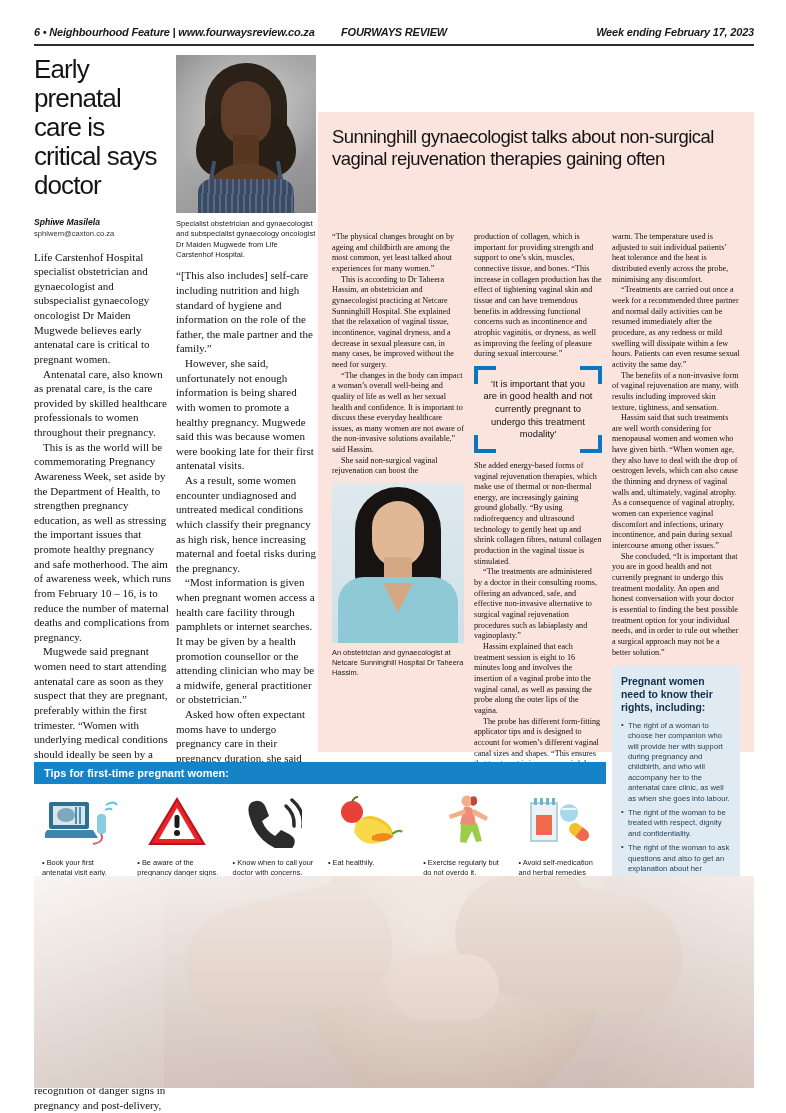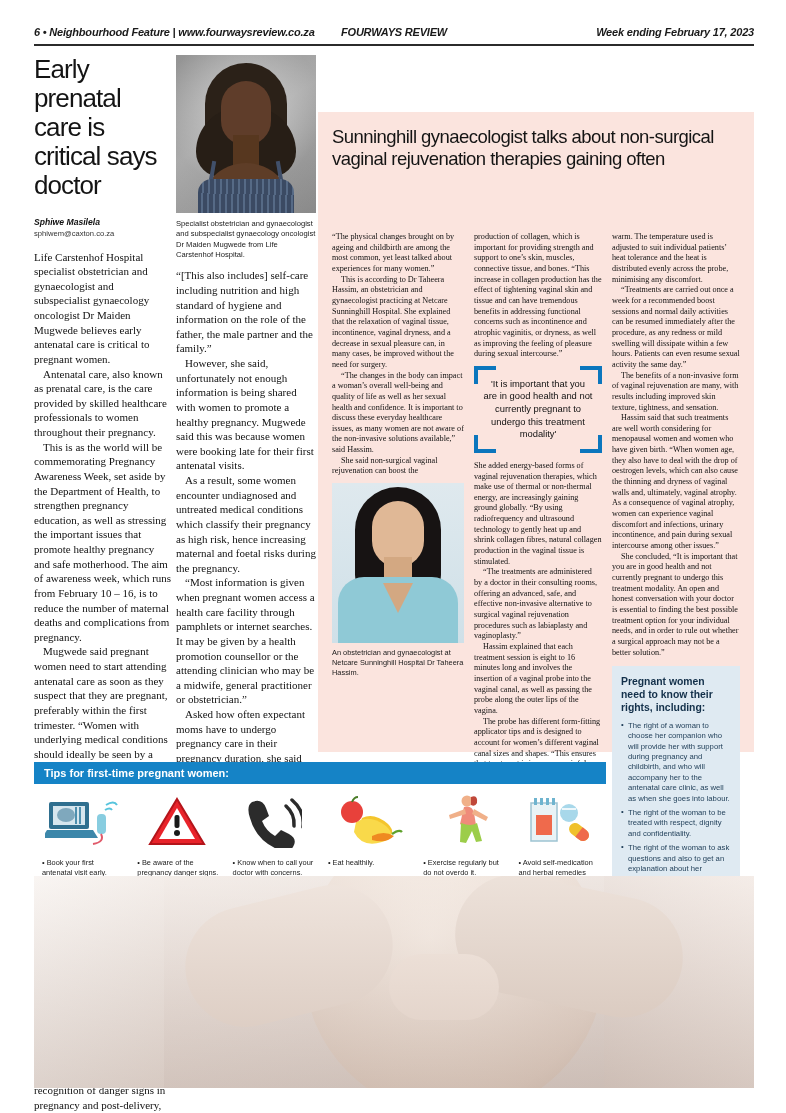--- a/index.html
+++ b/index.html
@@ -272,21 +272,21 @@
             <p>She added energy-based forms of vaginal rejuvenation therapies, which make use of thermal or non-thermal energy, are increasingly gaining ground globally. “By using radiofrequency and ultrasound technology to gently heat up and shrink collagen fibres, natural collagen production in the vaginal tissue is stimulated.</p>
             <p>“The treatments are administered by a doctor in their consulting rooms, offering an advanced, safe, and effective non-invasive alternative to surgical vaginal rejuvenation procedures such as labiaplasty and vaginoplasty.”</p>
             <p>Hassim explained that each treatment session is eight to 16 minutes long and involves the insertion of a vaginal probe into the vaginal canal, as well as passing the probe along the outer lips of the vagina.</p>
             <p>The probe has different form-fitting applicator tips and is designed to account for women’s different vaginal canal sizes and shapes. “This ensures that treatment is in no way painful, although the probe may feel</p>
           </div>
       </div>
 
       <div class="pcol">
         <div class="body-text" id="f-c3">
             <p>warm. The temperature used is adjusted to suit individual patients’ heat tolerance and the heat is distributed evenly across the probe, minimising any discomfort.</p>
-            <p>“Treatments are carried out once a week for a recommended boost sessions and normal daily activities can be resumed immediately after the procedure, as any redness or mild swelling will dissipate within a few hours. Patients can even resume sexual activity the same day.”</p>
+            <p>“Treatments are carried out once a week for a recommended three partner and normal daily activities can be resumed immediately after the procedure, as any redness or mild swelling will dissipate within a few hours. Patients can even resume sexual activity the same day.”</p>
             <p>The benefits of a non-invasive form of vaginal rejuvenation are many, with results including improved skin texture, tightness, and sensation.</p>
             <p>Hassim said that such treatments are well worth considering for menopausal women and women who have given birth. “When women age, they also have to deal with the drop of oestrogen levels, which can also cause the thinning and dryness of vaginal walls and, ultimately, vaginal atrophy. As a consequence of vaginal atrophy, women can experience vaginal discomfort and infections, urinary incontinence, and pain during sexual intercourse among other issues.”</p>
             <p>She concluded, “It is important that you are in good health and not currently pregnant to undergo this treatment modality. An open and honest conversation with your doctor is essential to finding the best possible treatment option for your individual needs, and in order to rule out whether a surgical approach may not be a better solution.”</p>
           </div>
         <div class="rights">
           <h4>Pregnant women need to know their rights, including:</h4>
           <ul id="rights-list">
               <li>The right of a woman to choose her companion who will provide her with support during pregnancy and childbirth, and who will accompany her to the antenatal care clinic, as well as when she goes into labour.</li>
               <li>The right of the woman to be treated with respect, dignity and confidentiality.</li>
               <li>The right of the woman to ask questions and also to get an explanation about her condition.</li>

